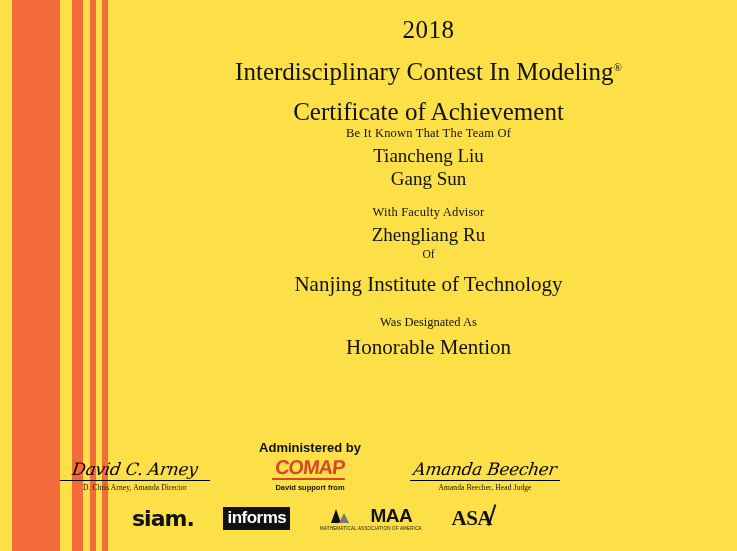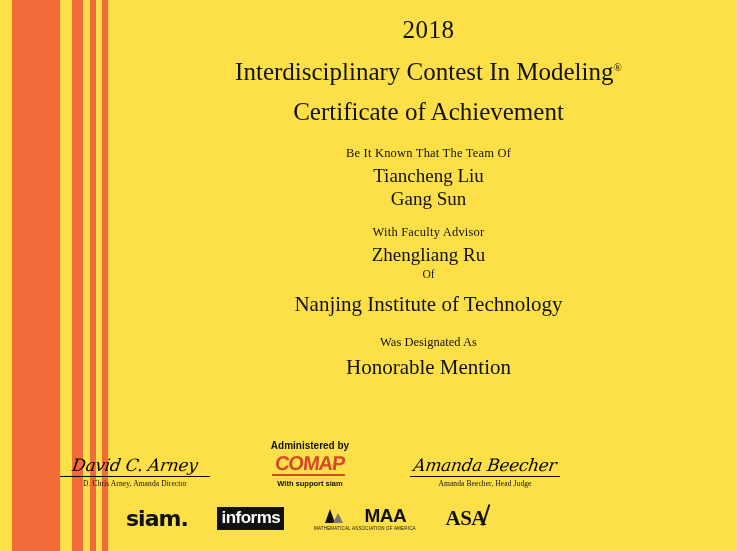--- a/index.html
+++ b/index.html
@@ -67,21 +67,20 @@
     font-size: 11px;
     vertical-align: super;
   }
   .title-sub {
     margin-top: 12px;
     font-size: 25px;
     color: #111111;
   }
 
   .small-line {
-    margin-top: 20px;
     font-size: 12.5px;
     color: #111111;
     letter-spacing: 0.2px;
   }
   .name {
     margin-top: 4px;
     font-size: 19px;
     color: #111111;
   }
   .name + .name {
@@ -152,21 +151,21 @@
     white-space: nowrap;
     letter-spacing: 0.1px;
   }
 
   
   .comap-col {
     width: 130px;
     text-align: center;
   }
   .comap-admin {
-    font-size: 10px;
+    font-size: 13px;
     color: #111111;
     font-family: "Liberation Sans", sans-serif;
     font-weight: bold;
     margin-bottom: 2px;
   }
   .comap-logo {
     font-family: "Liberation Sans", sans-serif;
     font-weight: bold;
     font-size: 20px;
     color: #d6472b;
@@ -181,21 +180,21 @@
     font-size: 7.5px;
     color: #111111;
     font-family: "Liberation Sans", sans-serif;
     font-weight: bold;
     margin-top: 3px;
   }
 
   
   .sponsors {
     position: absolute;
-    left: 126px;
+    left: 132px;
     top: 505px;
     width: 360px;
     display: flex;
     align-items: center;
     justify-content: space-between;
   }
   .sponsor {
     display: flex;
     align-items: center;
     justify-content: center;
@@ -296,21 +295,21 @@
 
     <div class="sig-col">
       <div class="sig-script">David C. Arney</div>
       <div class="sig-rule"></div>
       <div class="sig-caption">D. Chris Arney, Amanda Director</div>
     </div>
 
     <div class="comap-col">
       <div class="comap-admin">Administered by</div>
       <div class="comap-logo">COMAP</div>
-      <div class="comap-support">With support siam</div>
+      <div class="comap-support">David support from</div>
     </div>
 
     <div class="sig-col">
       <div class="sig-script">Amanda Beecher</div>
       <div class="sig-rule"></div>
       <div class="sig-caption">Amanda Beecher, Head Judge</div>
     </div>
 
   </div>
 

